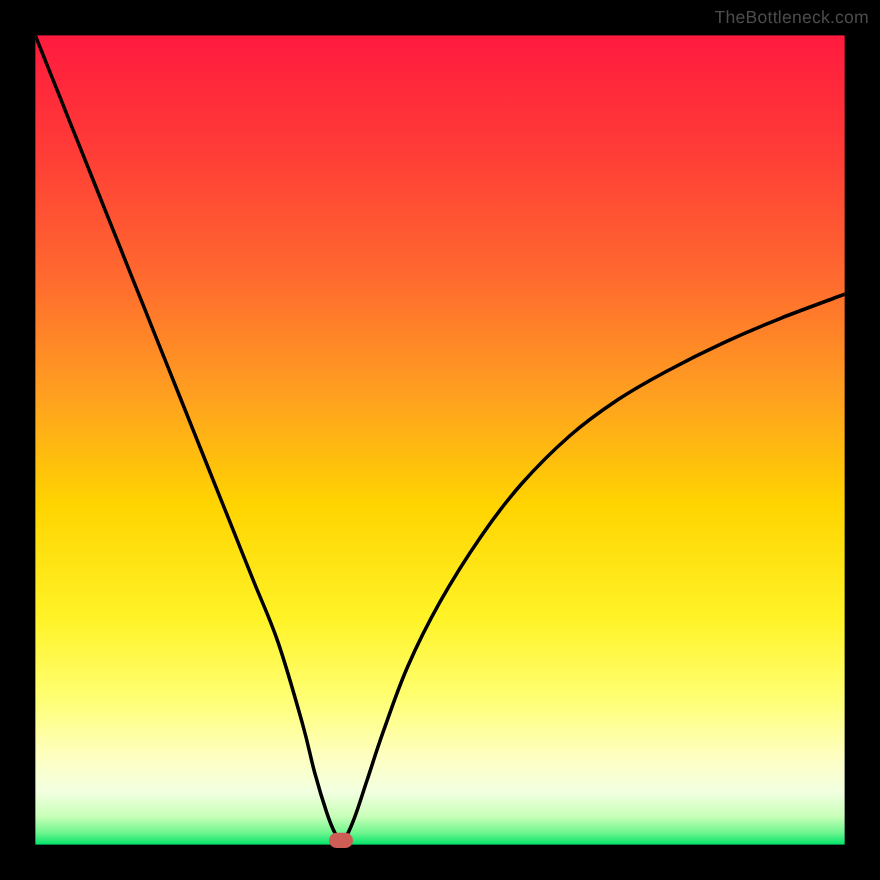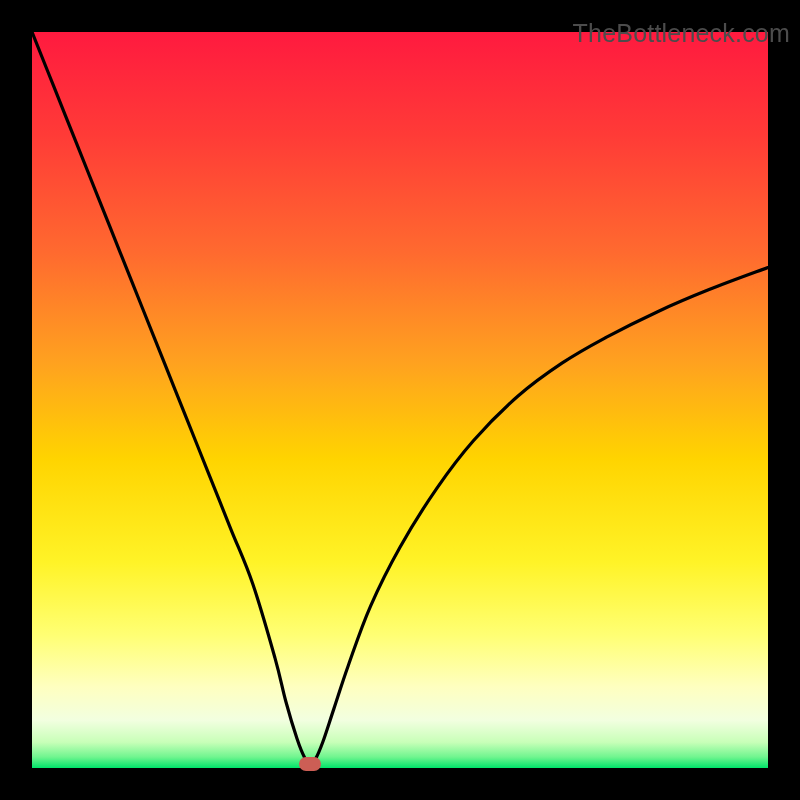--- a/index.html
+++ b/index.html
@@ -21,24 +21,24 @@
   }
   .plot {
     position: absolute;
     left: 32px;
     top: 32px;
     width: 736px;
     height: 736px;
   }
   .watermark {
     position: absolute;
-    top: 19px;
+    top: 8px;
     right: 10px;
     color: #4c4c4c;
-    font-size: 25px;
+    font-size: 16px;
     font-family: Arial, Helvetica, sans-serif;
     letter-spacing: 0.2px;
   }
   .marker {
     position: absolute;
     width: 22px;
     height: 14px;
     border-radius: 7px;
     background: #cc5e55;
   }

